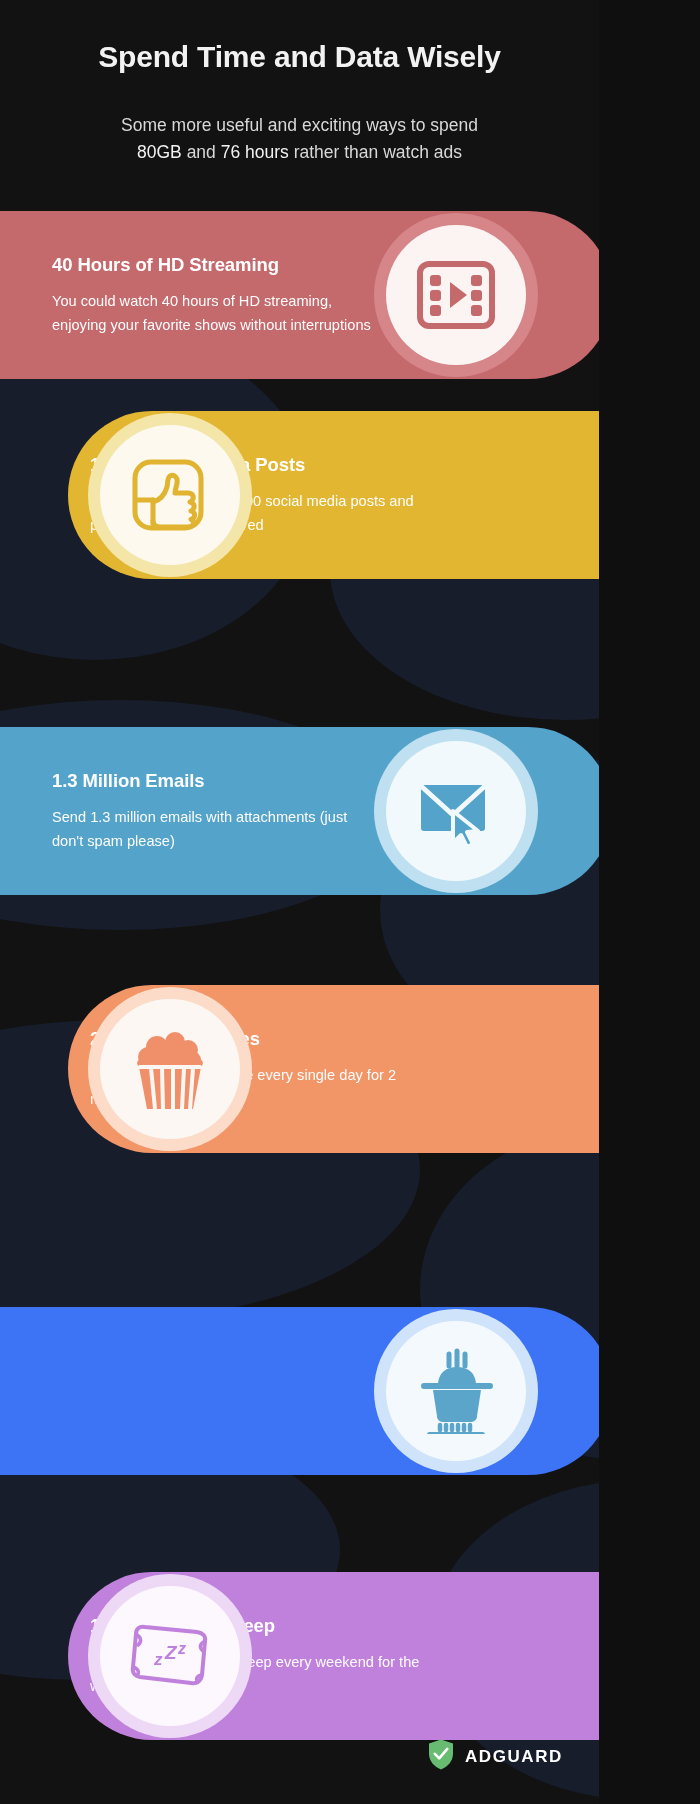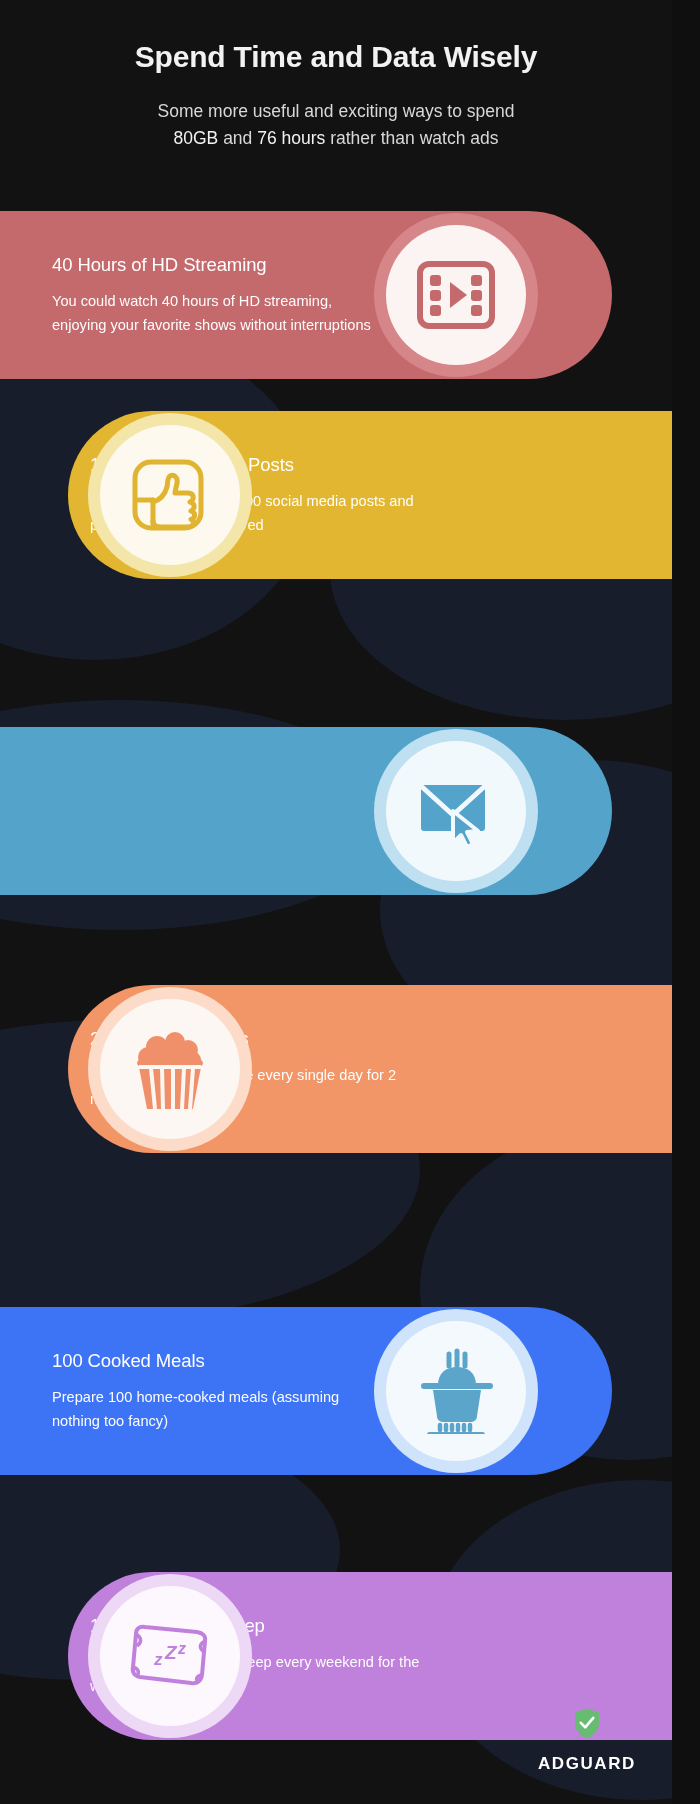--- a/index.html
+++ b/index.html
@@ -9,21 +9,21 @@
     background:#0f0f0f;
   }
 
   body {
     font-family:"Liberation Sans", sans-serif;
     -webkit-font-smoothing:antialiased;
   }
 
   #infographic {
     position:relative;
-    width:672px;
+    width:599px;
     height:1804px;
     overflow:hidden;
     background:#121212;
   }
 
   
   .blob {
     position:absolute;
     background:#181d2c;
     border-radius:50%;
@@ -47,21 +47,21 @@
   }
   .title {
     font-size:30px;
     font-weight:bold;
     color:#f2f2f2;
     letter-spacing:-0.2px;
     line-height:1.25;
     padding-top:8px;
   }
   .subtitle {
-    margin-top:22px;
+    margin-top:36px;
     font-size:17.5px;
     color:#d8d8d8;
     line-height:1.55;
     font-weight:400;
   }
   .subtitle b { font-weight:normal; color:#f2f2f2; }
 
   
   .card {
     position:absolute;
@@ -88,21 +88,21 @@
     padding-right:90px;
     flex-direction:row;
   }
 
   .card-text { flex:1 1 auto; }
   .card.bleed-left  .card-text { padding-right:14px; }
   .card.bleed-right .card-text { padding-left:22px; }
 
   .card-title {
     font-size:18.5px;
-    font-weight:normal;
+    font-weight:bold;
     color:#ffffff;
     line-height:1.25;
     letter-spacing:-0.1px;
   }
   .card-desc {
     margin-top:14px;
     font-size:14.6px;
     line-height:1.62;
     color:#fdfdfd;
     font-weight:400;
@@ -136,21 +136,20 @@
 
   
   .footer {
     position:absolute;
     z-index:3;
     right:36px;
     bottom:30px;
     display:flex;
     align-items:center;
     gap:11px;
-    flex-direction:column;
   }
   .brand-name {
     font-size:17px;
     font-weight:bold;
     color:#ffffff;
     letter-spacing:1.6px;
   }
 </style>
 </head>
 <body>
@@ -205,20 +204,24 @@
         <path d="M22 46 C29 44 34 38 36 31 C37 27 36 22 39 20 C43 18 47 21 46 27 C45.4 31 44 34 44 37 L57 37 C61 37 63 40 62 43 C61.4 45 59 46 59 46 C62 46.6 63.6 49 63 51.6 C62.4 54 60 55 60 55 C63 55.6 64 58 63.4 60.4 C62.8 62.6 60 63.4 60 63.4 C62.4 64.4 63 66.6 62 68.6 C61 70.4 58.6 71 56 71 L30 71 C26 71 22 69 22 65" fill="none" stroke="#e0b430" stroke-width="5" stroke-linejoin="round" stroke-linecap="round"></path>
       </svg>
           </div>
         </div>
         <div class="card-text">
           <div class="card-title">10K+ Social Media Posts</div>
           <div class="card-desc">Scroll through over 10,000 social media posts and photos with the data saved</div>
         </div>
       </div>
       <div class="card bleed-left" style="top: 727px; background: rgb(84, 163, 203);">
+        <div class="card-text">
+          <div class="card-title">1.3 Million Emails</div>
+          <div class="card-desc">Send 1.3 million emails with attachments (just don't spam please)</div>
+        </div>
         <div class="medallion" style="background: rgb(191, 224, 241);">
           <div class="medallion-inner" style="background: rgb(242, 249, 253);">
             <svg xmlns="http://www.w3.org/2000/svg" width="86" height="76" viewBox="0 0 86 76">
         <rect x="6" y="10" width="68" height="50" rx="5" ry="5" fill="#54a3cb" stroke="#f2f9fd" stroke-width="4"></rect>
         <path d="M8 13 L40 42 L72 13" fill="none" stroke="#f2f9fd" stroke-width="5" stroke-linecap="round" stroke-linejoin="round"></path>
         <path d="M40 38 L40 70 L48 62 L54 74 L60 71 L54 59 L65 58 Z" fill="#54a3cb" stroke="#f2f9fd" stroke-width="4" stroke-linejoin="round"></path>
       </svg>
           </div>
         </div>
       </div>
@@ -238,24 +241,20 @@
         <path d="M8 40 L70 40" stroke="#fdf7f3" stroke-width="4" fill="none"></path>
       </svg>
           </div>
         </div>
         <div class="card-text">
           <div class="card-title">2 Months of Movies</div>
           <div class="card-desc">Watch a full-length movie every single day for 2 months straight</div>
         </div>
       </div>
       <div class="card bleed-left" style="top: 1307px; background: rgb(61, 115, 245);">
-        <div class="card-text">
-          <div class="card-title">100 Cooked Meals</div>
-          <div class="card-desc">Prepare 100 home-cooked meals (assuming nothing too fancy)</div>
-        </div>
         <div class="medallion" style="background: rgb(207, 227, 251);">
           <div class="medallion-inner" style="background: rgb(244, 249, 254);">
             <svg xmlns="http://www.w3.org/2000/svg" width="86" height="86" viewBox="0 0 86 86">
         <path d="M36 6 L36 18 M44 3 L44 18 M52 6 L52 18" stroke="#5ba5ca" stroke-width="5" stroke-linecap="round" fill="none"></path>
         <path d="M25 37 C25 25 33 19 44 19 C55 19 63 25 63 37 Z" fill="#5ba5ca"></path>
         <rect x="8" y="35" width="72" height="6" rx="3" fill="#5ba5ca"></rect>
         <path d="M20 42 L68 42 L64 68 C64 72 61 74 57 74 L31 74 C27 74 24 72 24 68 Z" fill="#5ba5ca"></path>
         <path d="M27 77 L27 82 M33 77 L33 82 M39 77 L39 82 M45 77 L45 82 M51 77 L51 82 M57 77 L57 82" stroke="#5ba5ca" stroke-width="4.5" stroke-linecap="round" fill="none"></path>
         <rect x="14" y="84" width="58" height="5" rx="2.5" fill="#5ba5ca"></rect>
       </svg>

